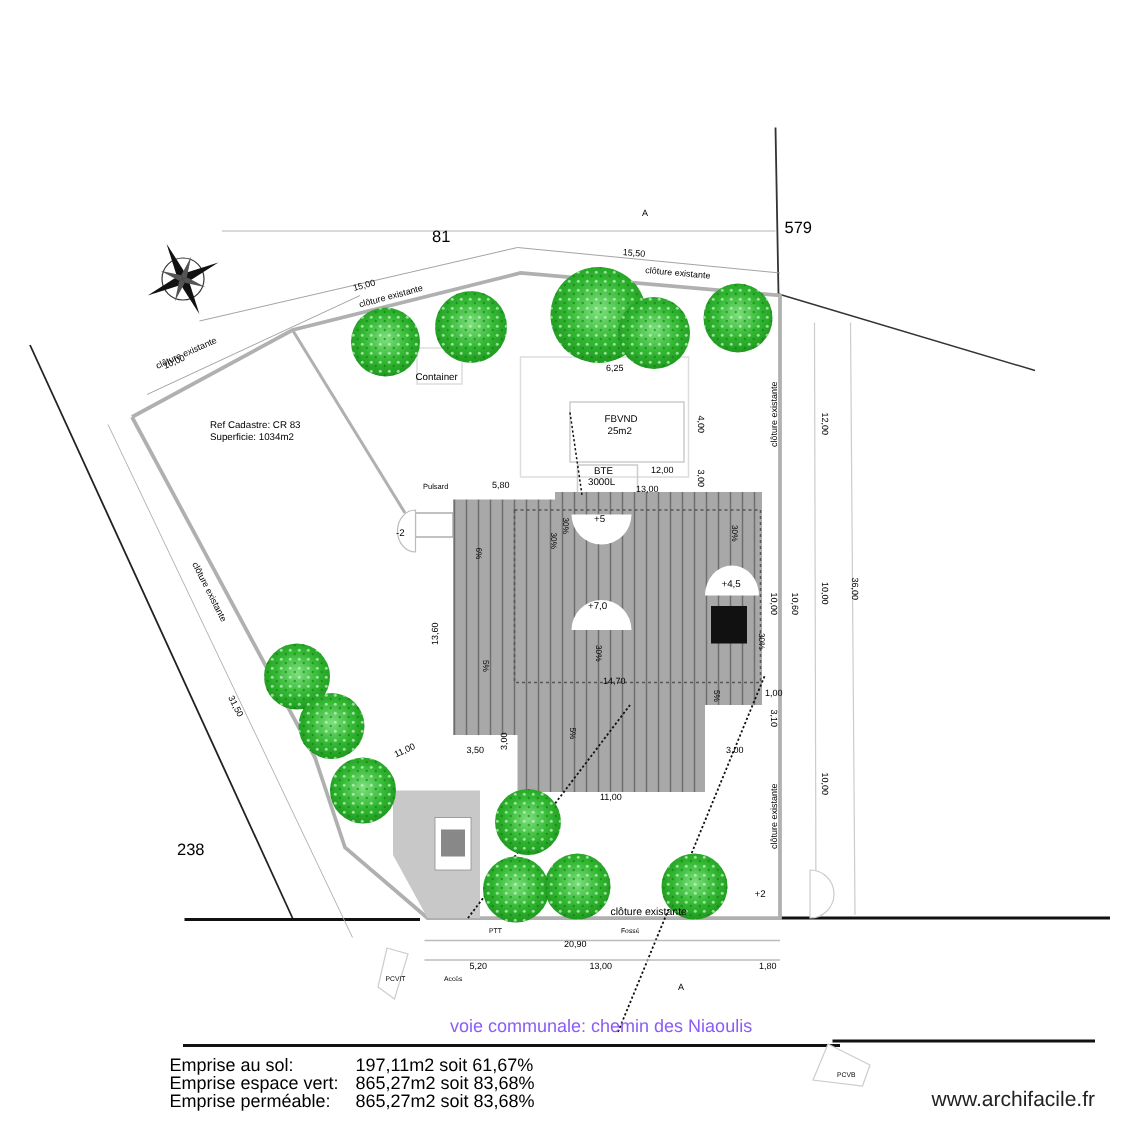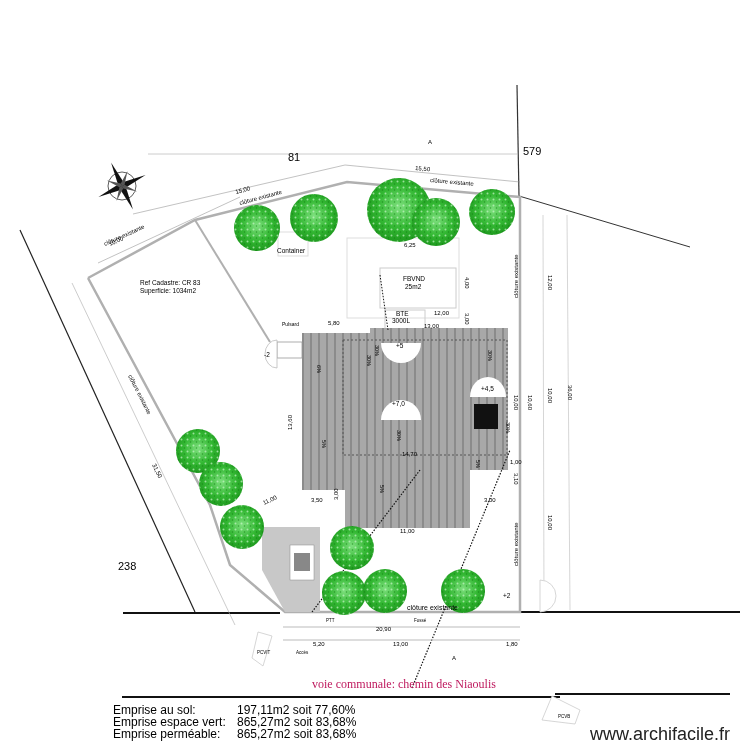--- a/index.html
+++ b/index.html
@@ -2,22 +2,22 @@
 <html><head>
 <meta charset="utf-8">
 <style>
   html, body { margin: 0; padding: 0; background: #ffffff; }
   body { width: 750px; height: 750px; position: relative; overflow: hidden; font-family: "Liberation Sans", sans-serif; }
   svg { position: absolute; left: 0; top: 0; }
   .lbl { font-family: "Liberation Sans", sans-serif; fill: #000; }
   .stats { position: absolute; left: 113px; top: 704px; font-size: 12px; line-height: 12px; color: #000; font-family: "Liberation Sans", sans-serif; }
   .stats .row { display: flex; white-space: nowrap; }
   .stats .k { width: 124px; }
-  .watermark { position: absolute; right: 20px; top: 724px; font-size: 18px; color: #222; font-family: "Liberation Sans", sans-serif; }
-  .road { position: absolute; left: 312px; top: 677px; font-size: 12px; color: #be185d; font-family: Liberation Serif, serif; }
+  .watermark { position: absolute; right: 20px; top: 724px; font-size: 14px; color: #222; font-family: "Liberation Sans", sans-serif; }
+  .road { position: absolute; left: 300px; top: 677px; font-size: 12px; color: #8b5cf6; font-family: Liberation Sans, sans-serif; }
 </style>
 </head>
 <body>
 
 <svg width="750" height="750" viewBox="0 0 750 750">
   <defs>
     <pattern id="roofStripes" width="8" height="10" patternUnits="userSpaceOnUse">
       <rect width="8" height="10" fill="#a8a8a8"></rect>
       <line x1="7" y1="0" x2="7" y2="10" stroke="#6e6e6e" stroke-width="1"></line>
     </pattern>
@@ -228,21 +228,21 @@
   <text class="lbl" font-size="5.5" transform="translate(506,422) rotate(90)">30%</text>
   <text class="lbl" font-size="5.5" transform="translate(476,460) rotate(90)">5%</text>
   <text class="lbl" font-size="5.5" transform="translate(380,485) rotate(90)">5%</text>
 </svg>
 
 <div class="road">voie communale: chemin des Niaoulis</div>
 
 <div class="stats">
   <div class="row">
     <span class="k">Emprise au sol:</span>
-    <span>197,11m2 soit 77,60%</span>
+    <span>197,11m2 soit 61,67%</span>
   </div>
   <div class="row">
     <span class="k">Emprise espace vert:</span>
     <span>865,27m2 soit 83,68%</span>
   </div>
   <div class="row">
     <span class="k">Emprise perméable:</span>
     <span>865,27m2 soit 83,68%</span>
   </div>
 </div>

